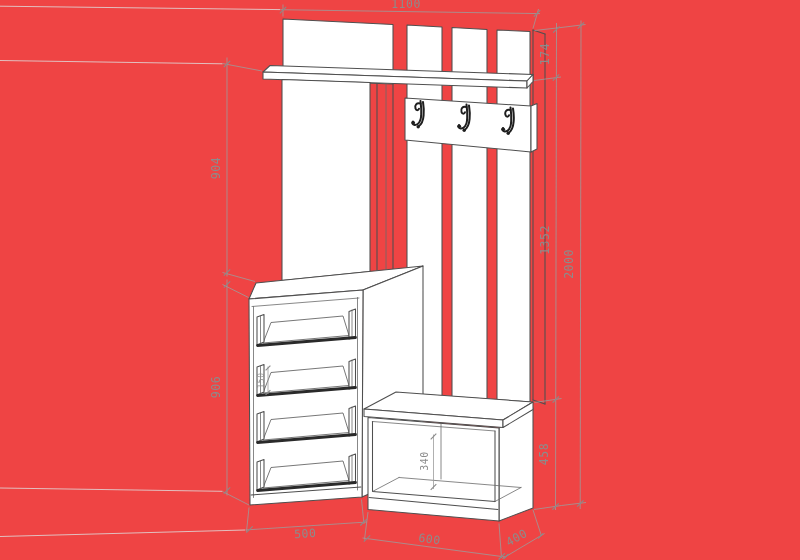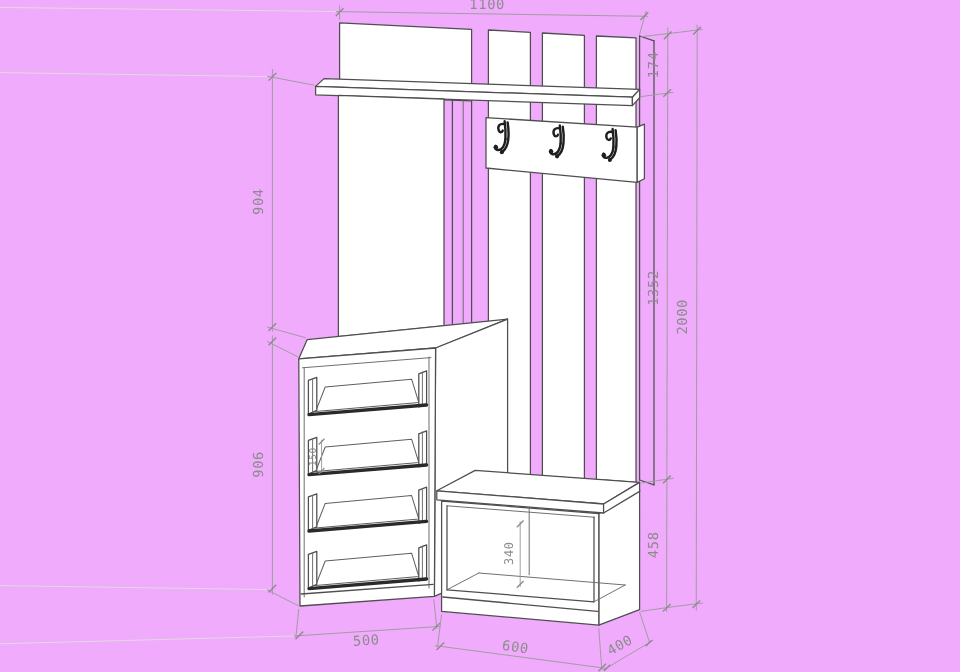--- a/index.html
+++ b/index.html
@@ -1,16 +1,16 @@
 <!DOCTYPE html>
 <html><head>
 <meta charset="utf-8">
 <style>
   html,body{margin:0;padding:0;background:#fff;}
-  .stage{position:relative;width:800px;height:560px;background:#f0abfc;overflow:hidden;
+  .stage{position:relative;width:800px;height:560px;background:#ef4444;overflow:hidden;
          font-family:"DejaVu Sans Mono", monospace;}
   svg{display:block;}
   
   .f  {fill:none;stroke:#4f4f4f;stroke-width:1.05;stroke-linejoin:round;stroke-linecap:round;}
   .fw {fill:#ffffff;stroke:#4f4f4f;stroke-width:1.05;stroke-linejoin:round;stroke-linecap:round;}
   .fw2{fill:#ffffff;stroke:#5f5f5f;stroke-width:0.85;stroke-linejoin:round;}
   .fl {fill:none;stroke:#6a6a6a;stroke-width:0.8;stroke-linecap:round;}
   .bold{fill:none;stroke:#2a2a2a;stroke-width:2.8;stroke-linecap:round;}
   .hk {fill:none;stroke:#1e1e1e;stroke-width:2;stroke-linecap:round;}
   .hkf{fill:#1e1e1e;stroke:none;}

